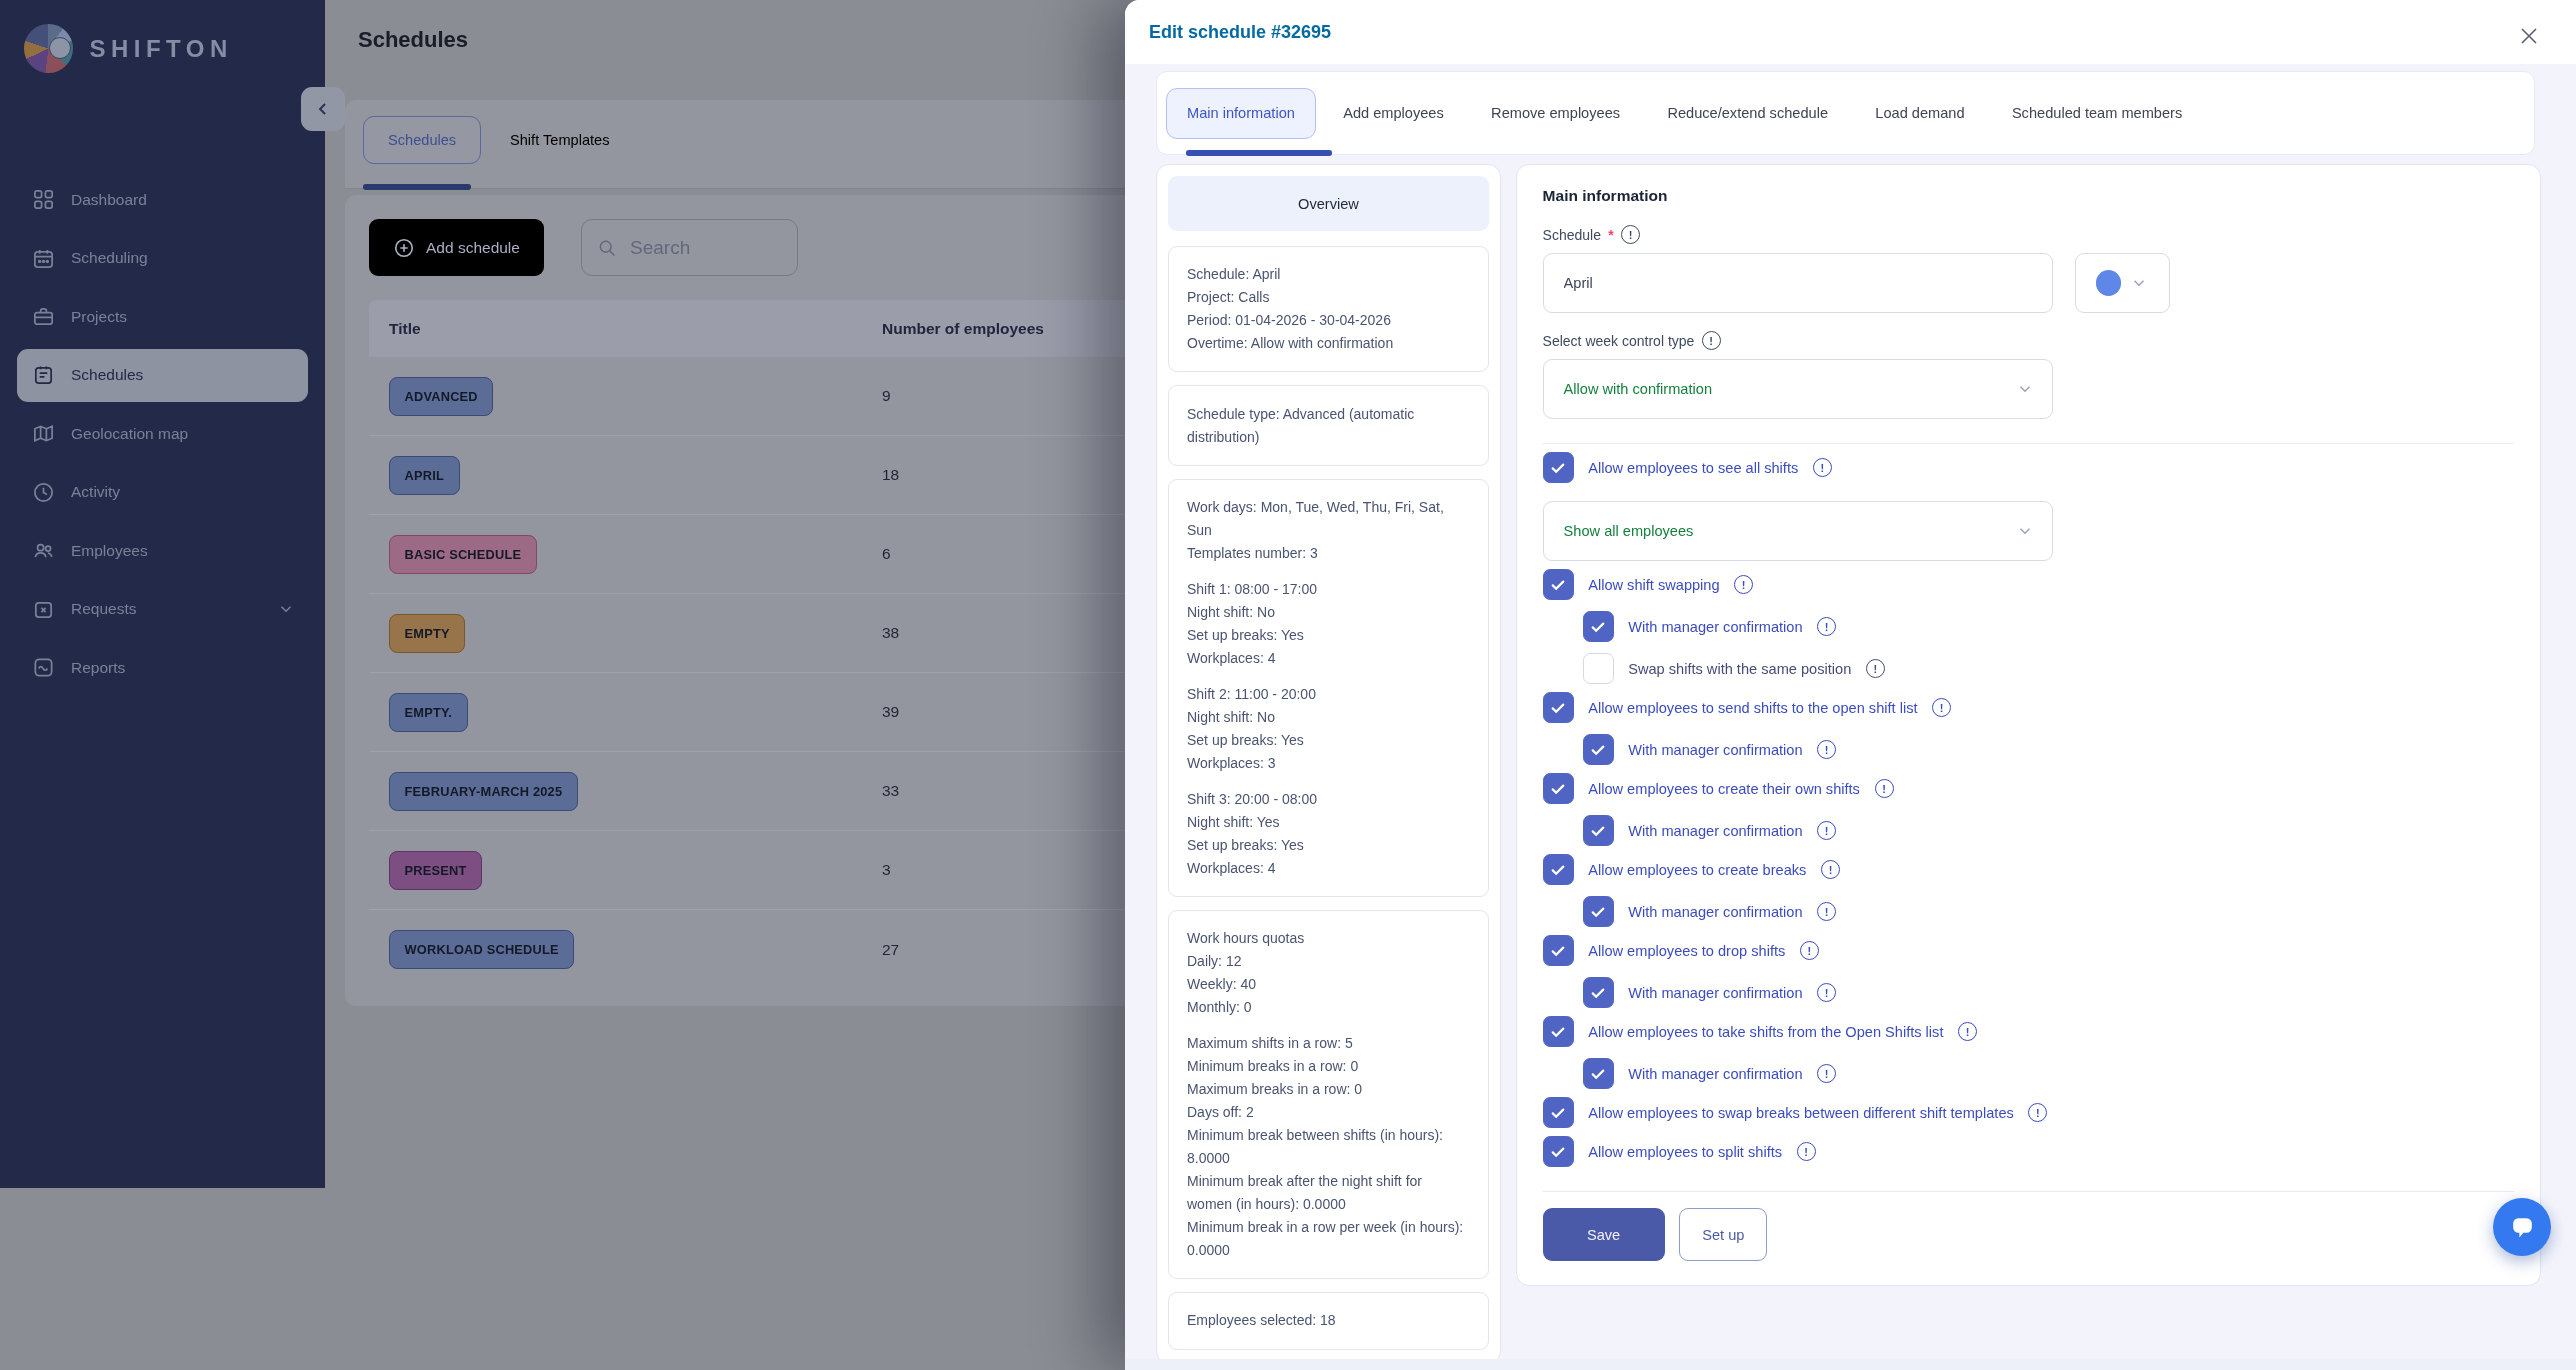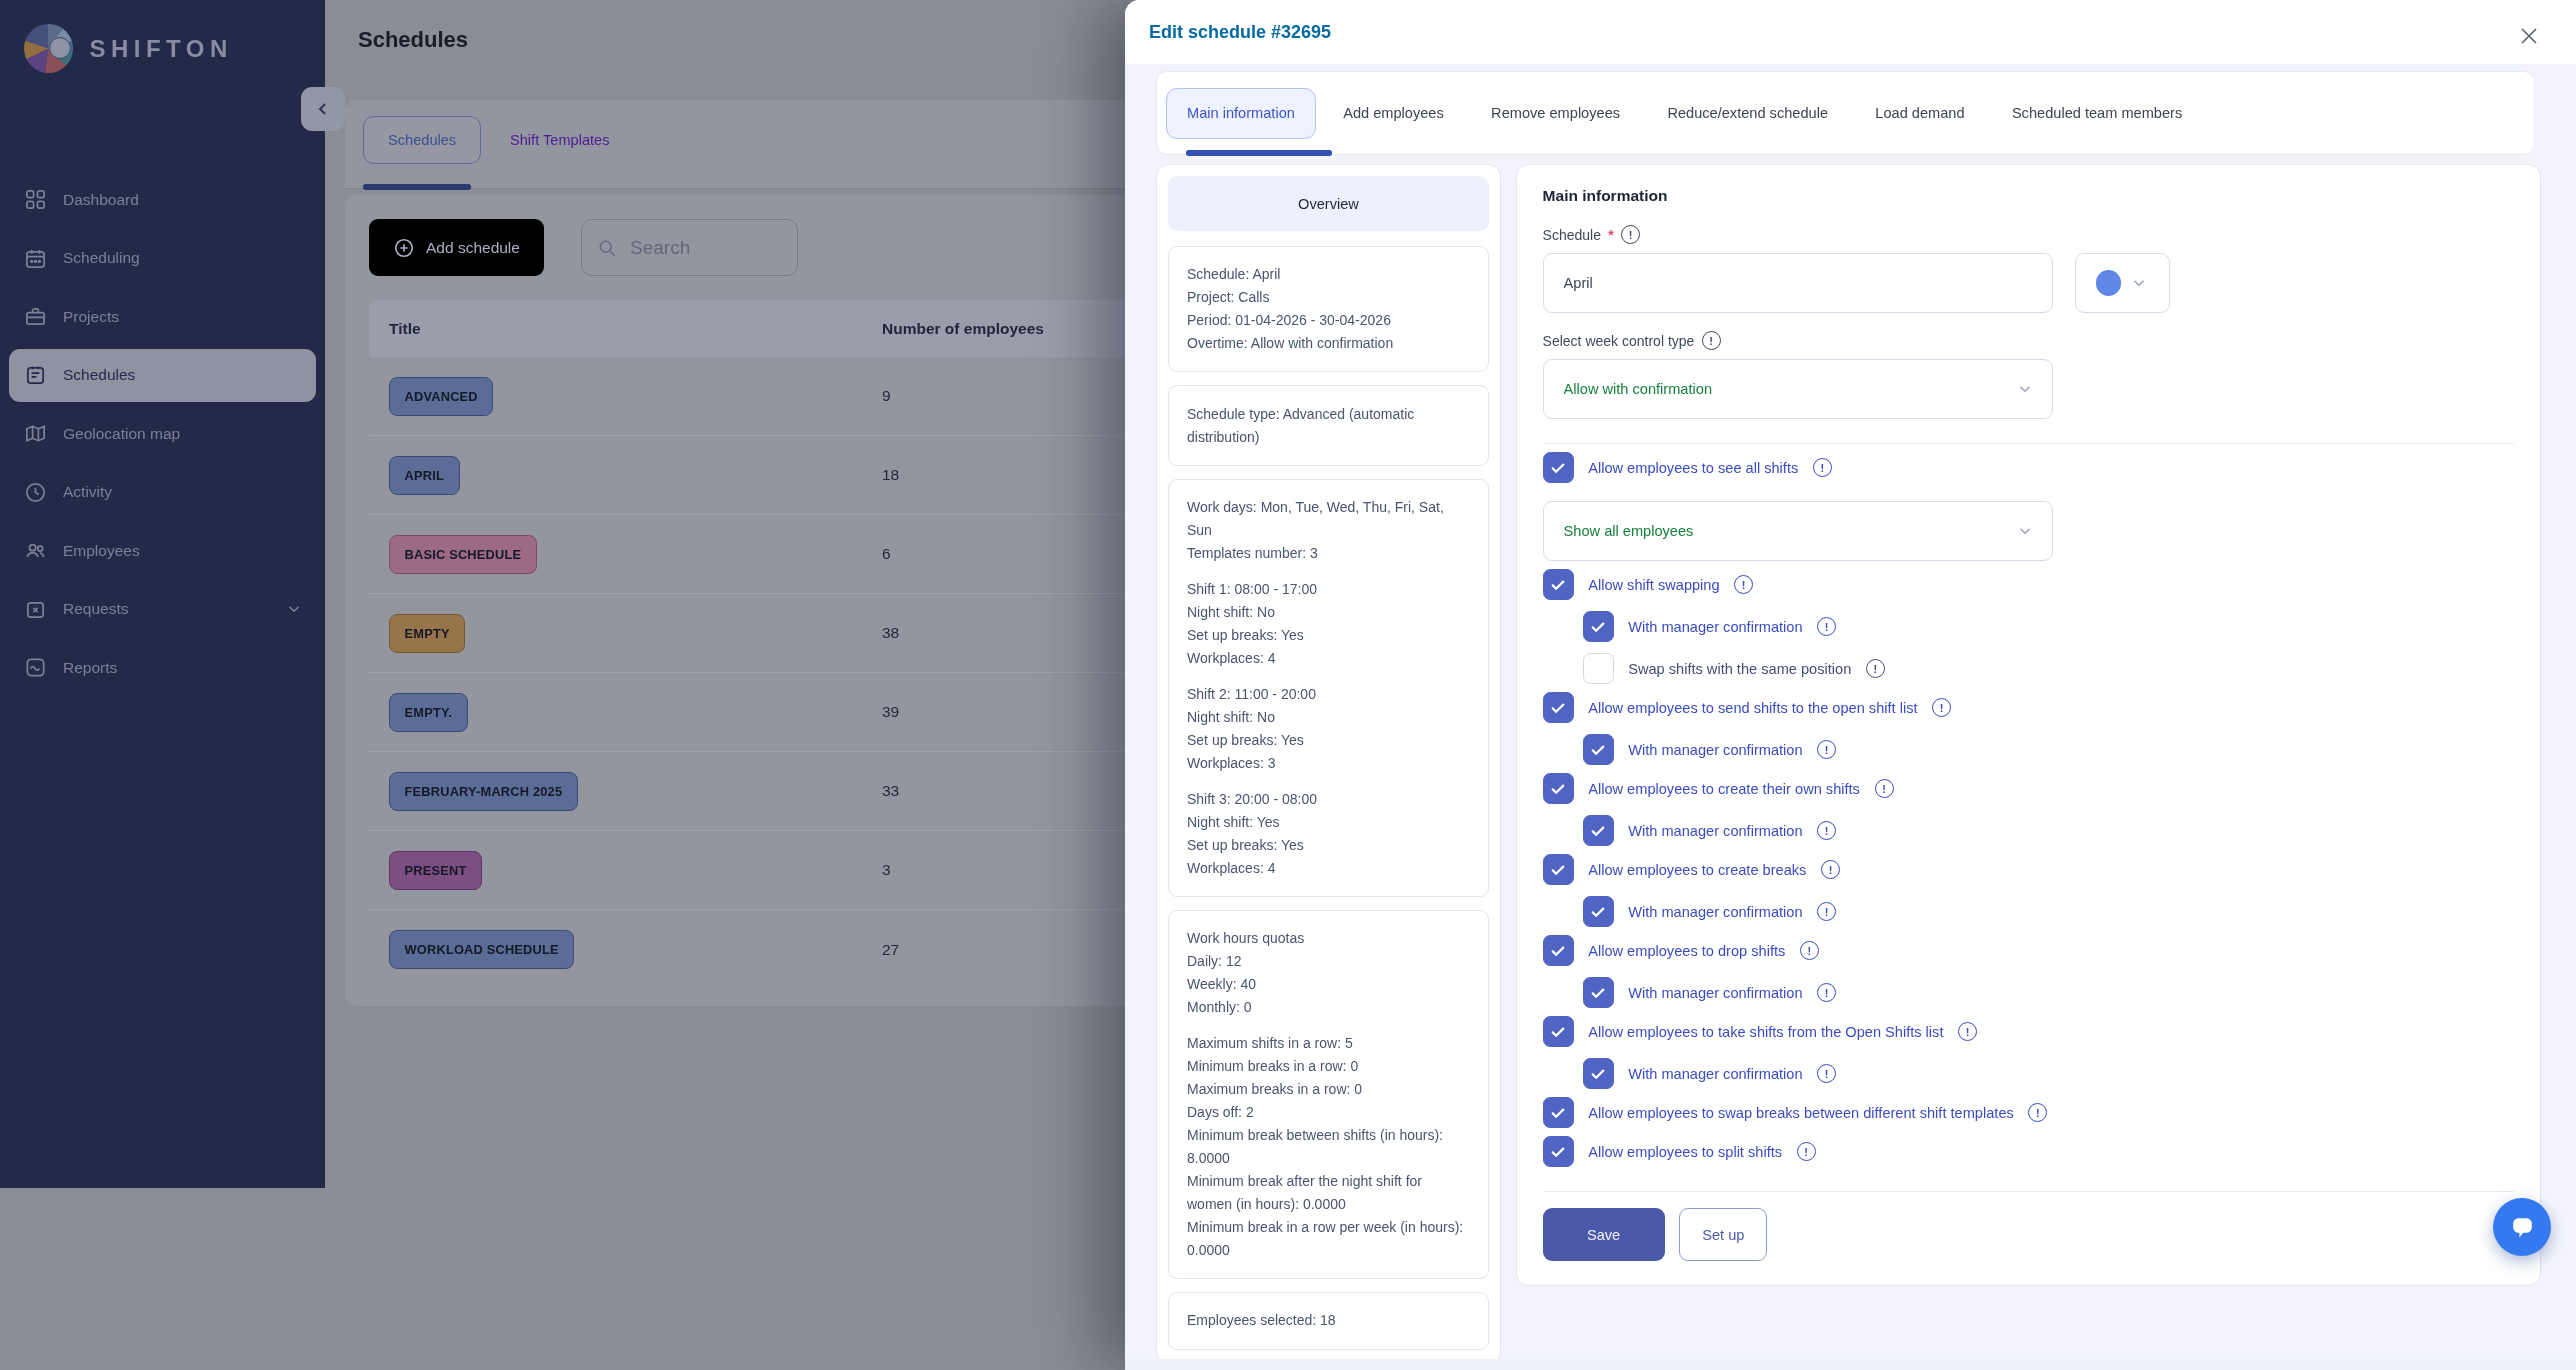--- a/index.html
+++ b/index.html
@@ -8,32 +8,32 @@
   #app { position:relative; width:2576px; height:1370px; overflow:hidden; }
 
   
   .sidebar { position:absolute; left:0; top:0; width:325px; height:1188px; background:#232a49; z-index:2; }
   .logo-row { display:flex; align-items:center; gap:16.4px; padding:24px 0 0 24px; }
   .logo-globe { width:49px; height:49px; border-radius:50%; position:relative; flex:0 0 auto;
     background:conic-gradient(#5d6b8a 0 10%, #7b8aa6 10% 20%, #3f6f7d 20% 37%, #8a4f58 37% 52%, #5a4380 52% 68%, #936e3f 68% 80%, #44507a 80% 100%); }
   .logo-globe::after { content:""; position:absolute; right:1.8px; top:12.8px; width:20px; height:20px; border-radius:50%; background:#8d94a6; border:1.8px solid #3a4668; }
   .logo-text { font-size:24px; font-weight:700; letter-spacing:5.5px; color:#868da3; }
   .collapse-btn { position:absolute; left:301px; top:87px; width:44px; height:44px; border-radius:11px; background:#9297a5; display:flex; align-items:center; justify-content:center; color:#2c3352; z-index:3; }
-  .nav { margin-top:100px; padding:0 9px; display:flex; flex-direction:column; }
+  .nav { margin-top:100px; padding:0 17px; display:flex; flex-direction:column; }
   .nav-item { display:flex; align-items:center; gap:16.4px; height:53px; padding:0 14.6px; border-radius:11px; color:#7a8197; font-size:15.5px; margin-bottom:5.5px; position:relative; }
   .nav-item svg { width:23px; height:23px; flex:0 0 auto; }
   .nav-item.active { background:#8e93a1; color:#232a49; }
   .nav-item .chev-end { position:absolute; right:12.8px; }
 
   
   .main { position:absolute; left:325px; top:0; right:0; height:1370px; background:#8b8d94; z-index:1; }
   .page-title { position:absolute; left:33px; top:27px; font-size:22px; font-weight:700; color:#191d29; }
   .tabs-card { position:absolute; left:20px; top:100px; width:1736px; height:89px; background:#94969f; border-radius:11px 11px 0 0; border-bottom:1.8px solid #82848e; }
   .main-tab-pill { position:absolute; left:18px; top:15.5px; height:48px; padding:0 24px; display:flex; align-items:center; border:1.4px solid #5a6a9e; border-radius:11px; color:#3c5090; font-size:14.6px; background:#9597a3; }
-  .main-tab-plain { position:absolute; left:141px; top:15.5px; height:48px; padding:0 24px; display:flex; align-items:center; color:#4c1d95; font-size:14.6px; }
+  .main-tab-plain { position:absolute; left:141px; top:15.5px; height:48px; padding:0 24px; display:flex; align-items:center; color:#000000; font-size:14.6px; }
   .main-tab-underline { position:absolute; left:18px; bottom:-1.8px; width:108px; height:5.5px; background:#2b3a6e; border-radius:2.7px; }
   .table-card { position:absolute; left:20px; top:195px; width:1736px; height:811px; background:#94969f; border-radius:11px; padding:24px; }
   .add-btn { display:inline-flex; align-items:center; gap:11px; height:57px; padding:0 24px; background:#000000; color:#a9afc4; border:none; border-radius:9px; font-size:15.5px; font-family:inherit; }
   .add-btn svg { width:22px; height:22px; }
   .search-wrap { display:inline-flex; align-items:center; position:relative; margin-left:33px; vertical-align:top; }
   .search-wrap svg { position:absolute; left:16.4px; width:20px; height:20px; color:#62687c; }
   .search-input { height:57px; width:217px; border:1.4px solid #75798a; border-radius:11px; background:transparent; padding:0 14.6px 0 48px; font-size:19px; font-family:inherit; color:#3a3f52; outline:none; }
   .search-input::placeholder { color:#62687c; }
   .tbl { margin-top:24px; }
   .tbl-head { display:grid; grid-template-columns:493px 1fr; align-items:center; height:57px; background:#9b9dab; border-radius:7.3px 7.3px 0 0; padding:0 20px; font-size:15.5px; font-weight:700; color:#20263c; }

